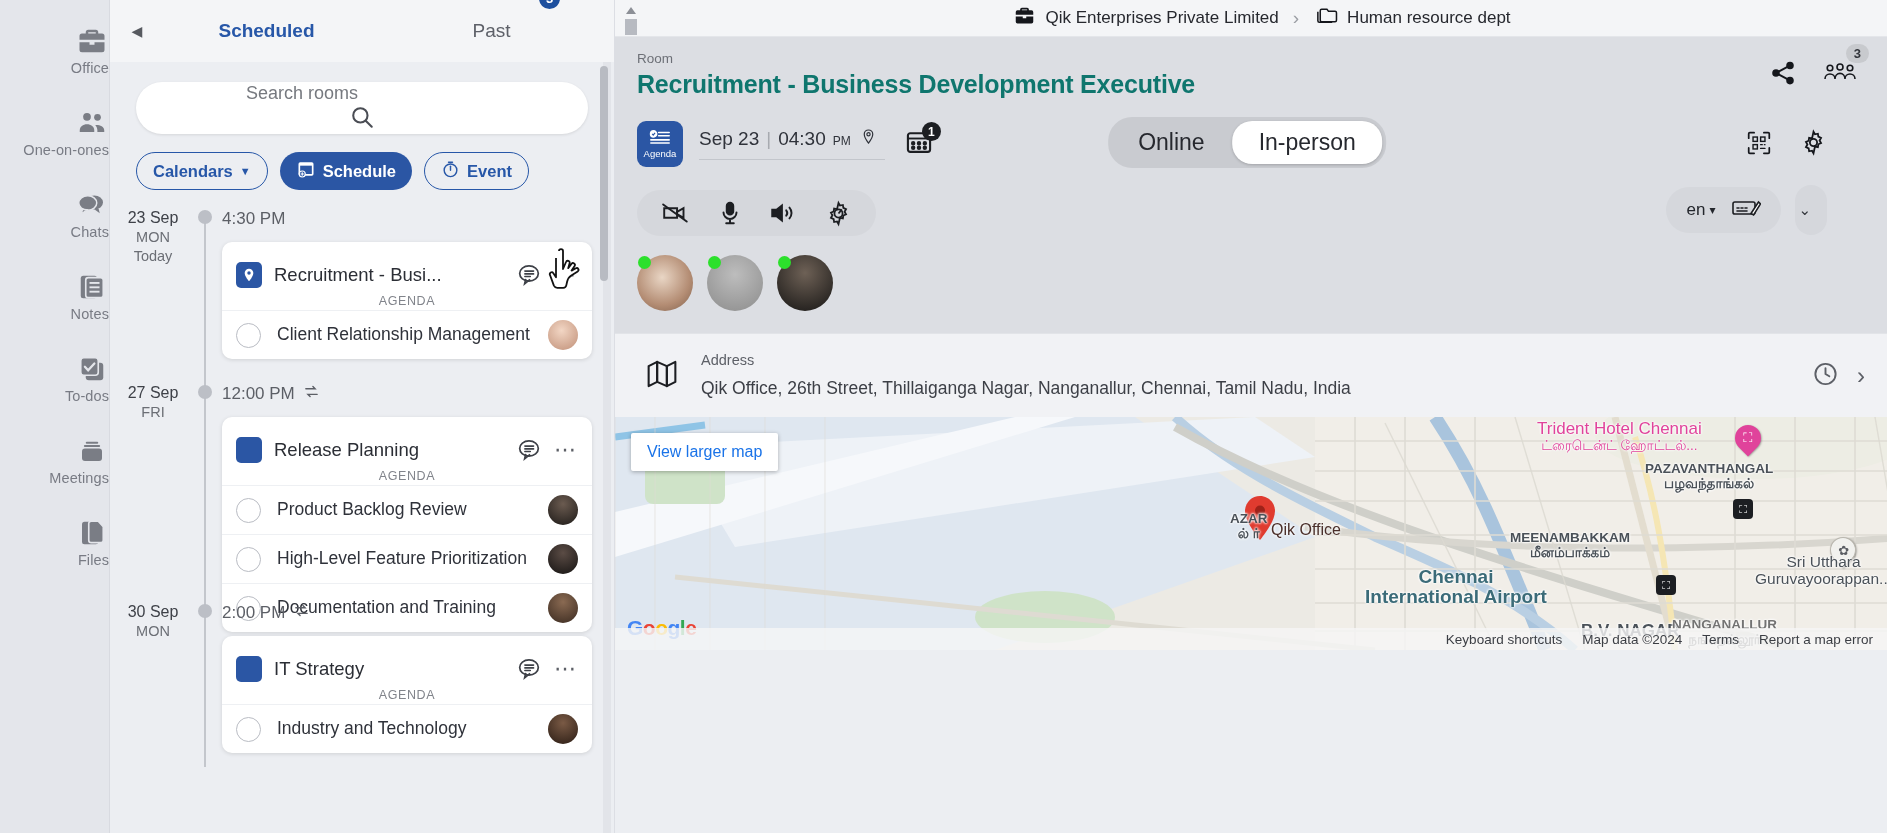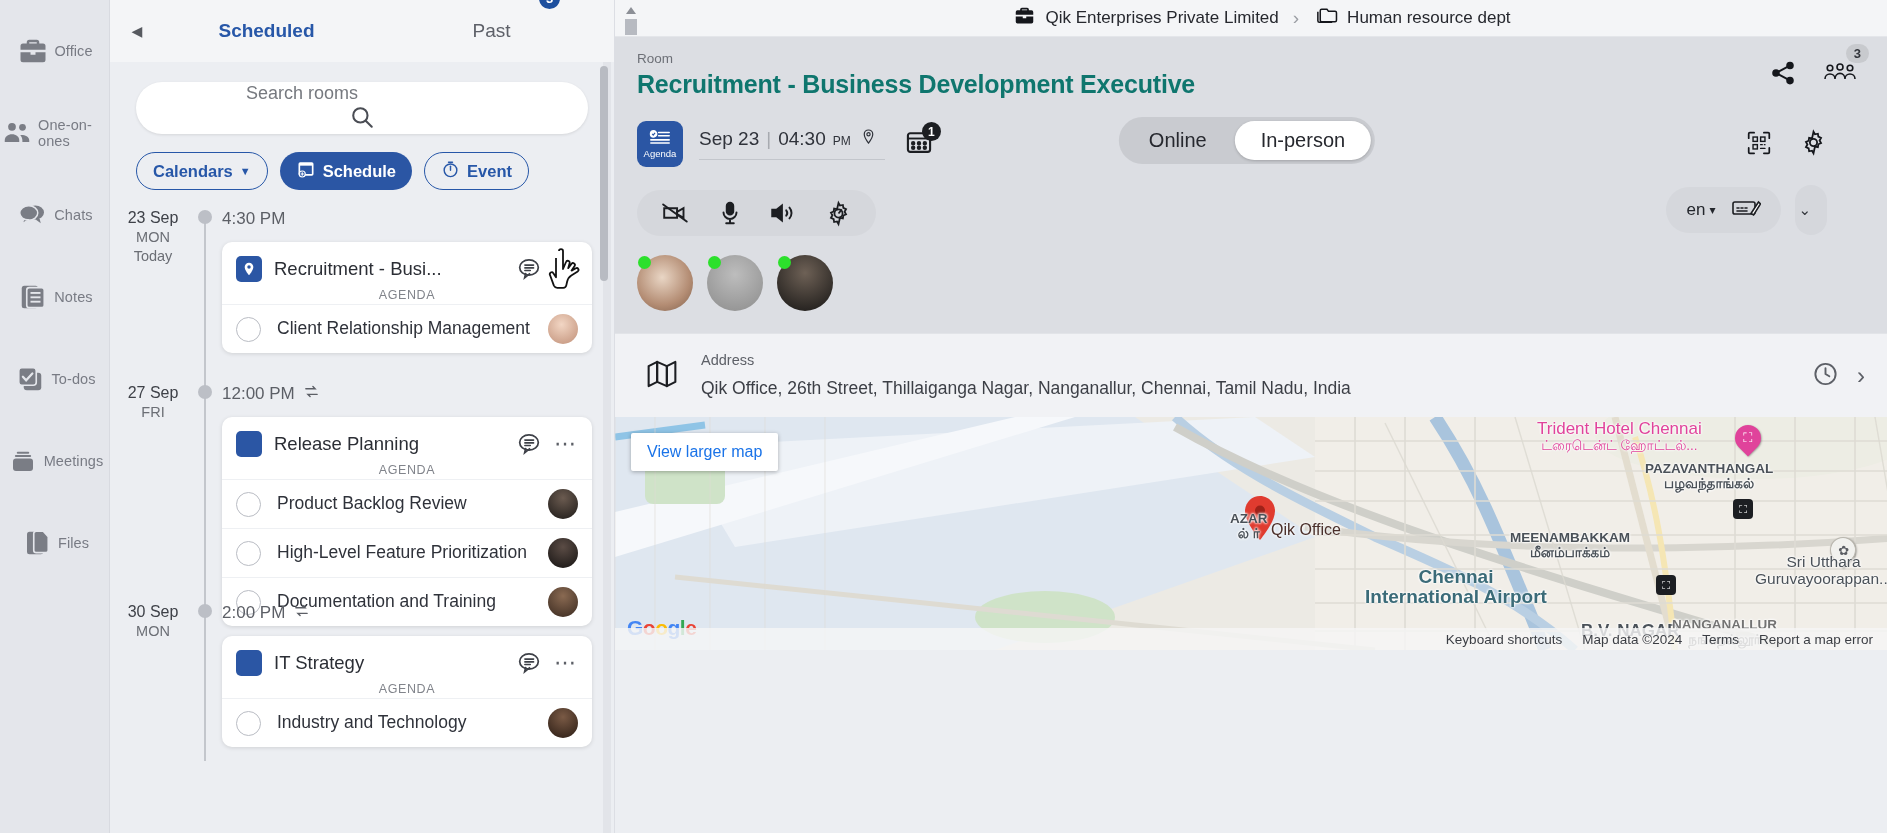--- a/index.html
+++ b/index.html
@@ -11,22 +11,22 @@
   body { display: flex; position: relative; }
 
   
   #rail {
     width: 110px; height: 833px; background: #e4e6eb;
     display: flex; flex-direction: column; align-items: center;
     padding-top: 10px; flex: 0 0 110px;
     border-right: 1px solid #d8dae0;
   }
   .rail-item {
-    width: 100%; height: 82px; display: flex; flex-direction: row;
-    align-items: center; justify-content: center; gap: 4px; cursor: pointer;
+    width: 100%; height: 82px; display: flex; flex-direction: column;
+    align-items: flex-end; justify-content: center; gap: 4px; cursor: pointer;
   }
   .rail-item svg { display: block; }
   .rail-label { font-size: 14.5px; color: #787b84; letter-spacing: .1px; }
 
   
   #sched {
     width: 505px; flex: 0 0 505px; height: 833px; background: #eceef2;
     display: flex; flex-direction: column; position: relative;
     border-right: 1px solid #dcdee4;
   }
@@ -89,21 +89,21 @@
   }
   .day-right { flex: 1; padding-left: 26px; }
   .time-row {
     font-size: 17px; color: #5c5f66; display: flex; align-items: center; gap: 8px;
     height: 26px;
   }
   .card {
     background: #fff; border-radius: 10px; margin-top: 10px; margin-right: 22px;
     box-shadow: 0 1px 4px rgba(0,0,0,.12); overflow: hidden;
   }
-  .card-head { display: flex; align-items: center; padding: 14px 14px 4px 14px; gap: 12px; }
+  .card-head { display: flex; align-items: center; padding: 20px 14px 4px 14px; gap: 12px; }
   .sq { width: 26px; height: 26px; border-radius: 5px; background: #2b56a4; flex: 0 0 26px;
         display:flex; align-items:center; justify-content:center; }
   .card-title { flex: 1; font-size: 18.5px; color: #2b2e35; white-space: nowrap; overflow: hidden; }
   .ico-btn { cursor: pointer; display: flex; align-items: center; }
   .dots { font-size: 22px; color: #5c5f66; letter-spacing: 2px; cursor: pointer; }
   .agenda-lbl { text-align: center; font-size: 12.5px; color: #81848b; letter-spacing: .6px; padding: 2px 0 2px 0; }
   .ag-item {
     display: flex; align-items: center; gap: 16px; padding: 9px 14px;
     border-top: 1px solid #eef0f3;
   }
@@ -155,21 +155,21 @@
   #cal-wrap { position: relative; margin-left: 20px; cursor: pointer; }
   #cal-badge {
     position: absolute; top: -7px; right: -8px; background: #1c1e22; color: #fff;
     width: 19px; height: 19px; border-radius: 50%; font-size: 12px; font-weight: bold;
     display: flex; align-items: center; justify-content: center;
   }
   #seg {
     position: absolute; left: 50%; transform: translateX(-50%); top: 2px;
     background: #c9cbd0; border-radius: 24px; display: flex; padding: 4px; gap: 2px;
   }
-  .seg-opt { padding: 8px 26px; border-radius: 20px; font-size: 20px; color: #26282e; cursor: pointer; }
+  .seg-opt { padding: 8px 26px; border-radius: 20px; font-size: 23px; color: #26282e; cursor: pointer; }
   .seg-opt.on { background: #fff; box-shadow: 0 1px 3px rgba(0,0,0,.2); }
   #hero-icons2 { position: absolute; right: 30px; top: 14px; display: flex; gap: 28px; align-items: center; }
 
   #mediarow { display: flex; align-items: center; margin-top: 12px; height: 56px; position: relative; }
   #mediabar {
     background: #d5d7dc; border-radius: 28px; height: 46px; display: flex; align-items: center;
     gap: 28px; padding: 0 24px;
   }
   #mediabar .mi { cursor: pointer; display: flex; }
   #rightctl { position: absolute; right: 30px; top: 0; display: flex; align-items: center; gap: 14px; }

